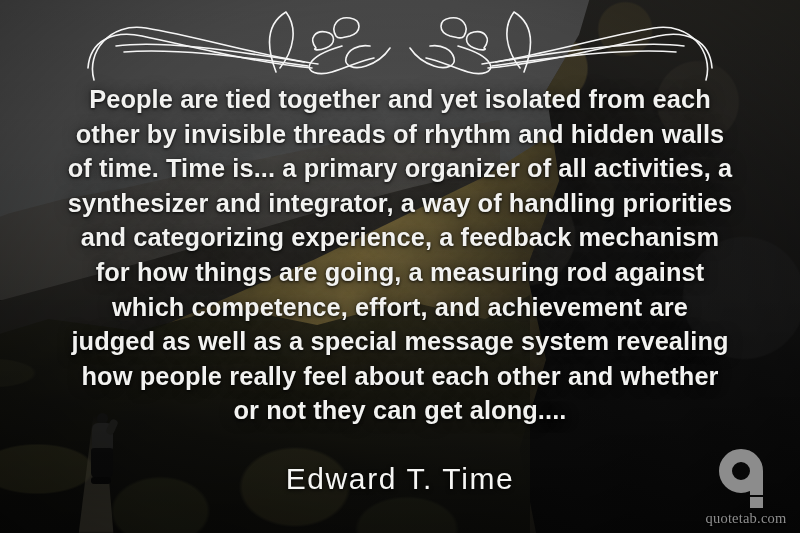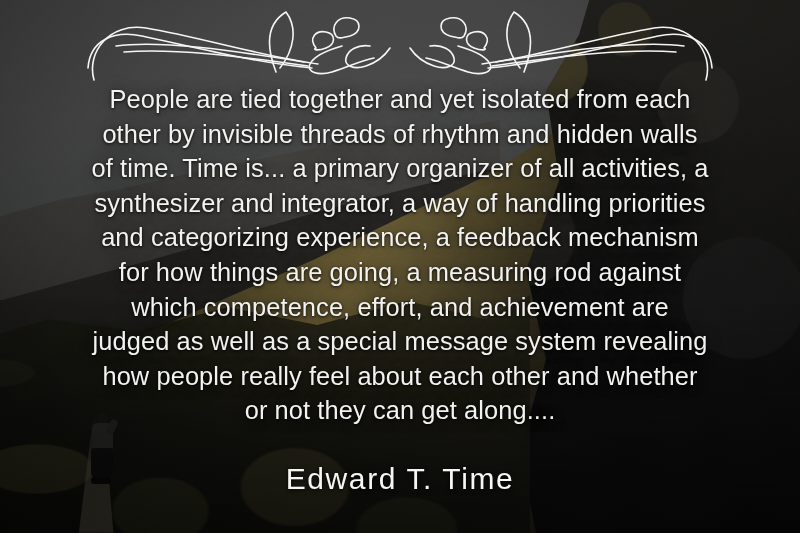--- a/index.html
+++ b/index.html
@@ -109,21 +109,21 @@
   }
   .ornament svg { display:block; width:640px; height:78px; }
 
   
   .quote {
     position:absolute; left:26px; right:26px; top:82px;
     text-align:center;
     color:#f2f2f0;
     font-size:25.4px;
     line-height:34.6px;
-    font-weight:400;
+    font-weight:700;
     letter-spacing:.1px;
     text-shadow:0 1px 3px rgba(0,0,0,.85), 0 0 14px rgba(0,0,0,.55);
     white-space:pre-line;
   }
 
   
   .author {
     position:absolute; left:0; right:0; top:462px;
     text-align:center;
     color:#f6f6f4;
@@ -222,14 +222,22 @@
 synthesizer and integrator, a way of handling priorities
 and categorizing experience, a feedback mechanism
 for how things are going, a measuring rod against
 which competence, effort, and achievement are
 judged as well as a special message system revealing
 how people really feel about each other and whether
 or not they can get along....</div>
 
   <div class="author">Edward T. Time</div>
 
+  <div class="logo">
+    <div class="logo-mark">
+      <div class="bowl"></div>
+      <div class="stem"></div>
+      <div class="dot"></div>
+    </div>
+    <div class="logo-text">quotetab.com</div>
+  </div>
 
 </div>
 
 </body></html>

